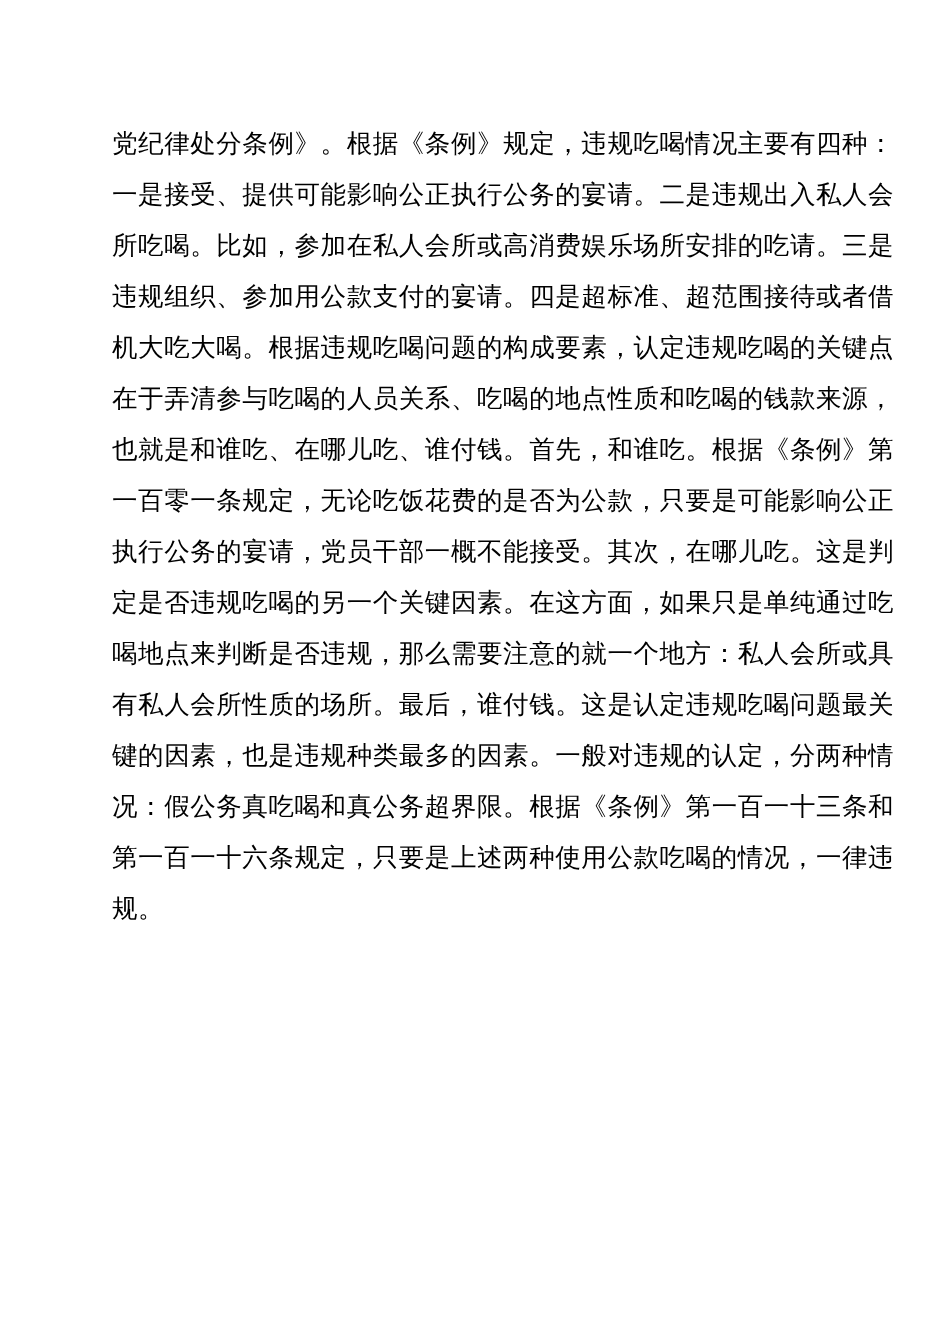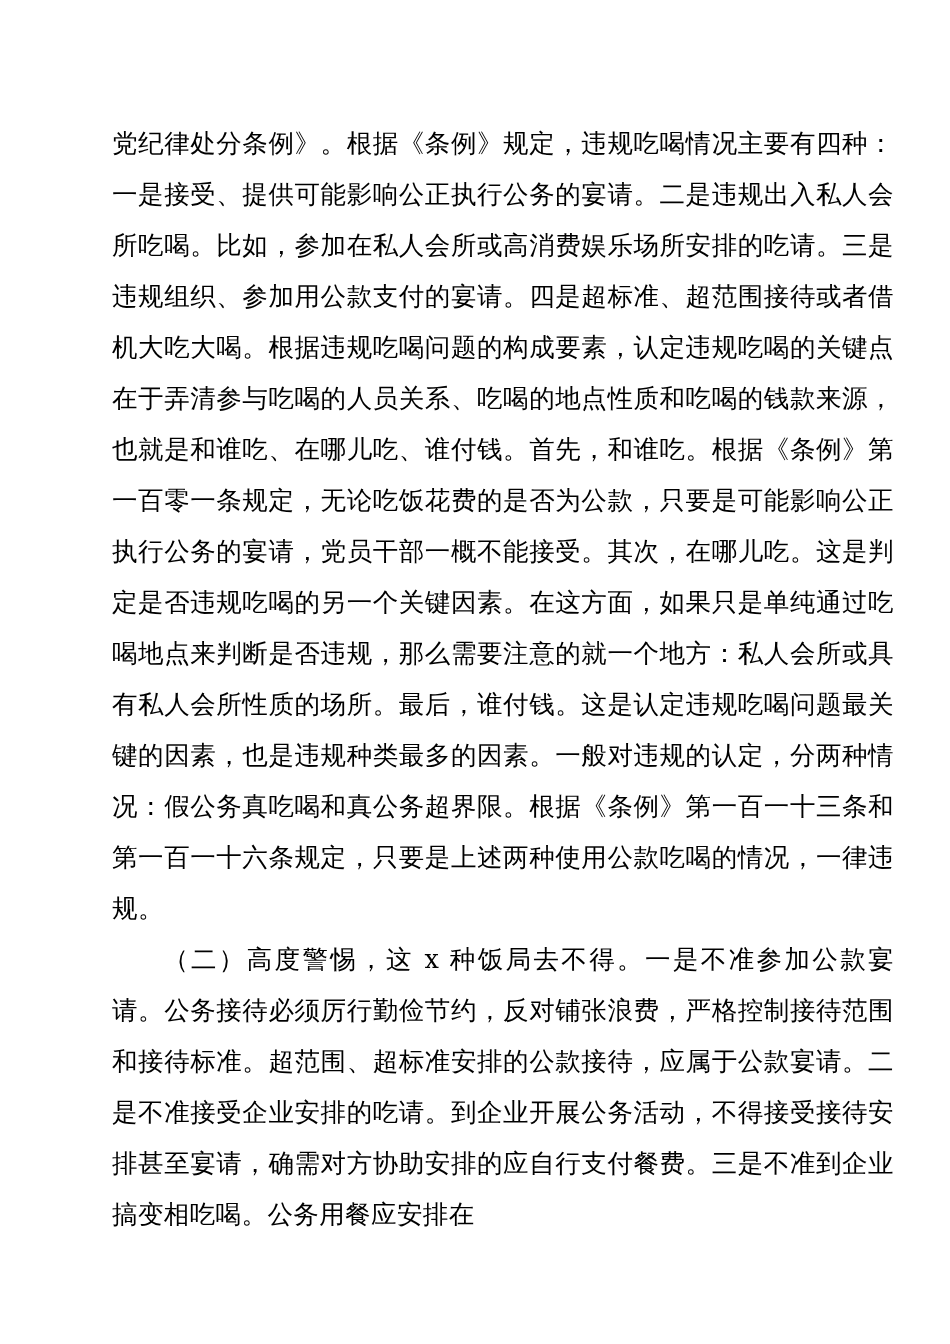--- a/index.html
+++ b/index.html
@@ -39,15 +39,14 @@
   .para-indent {
     text-indent: 51px;
   }
 </style>
 </head>
 <body>
 
 <div class="page">
   <div class="doc-body">
     <p class="para">党纪律处分条例》。根据《条例》规定，违规吃喝情况主要有四种：一是接受、提供可能影响公正执行公务的宴请。二是违规出入私人会所吃喝。比如，参加在私人会所或高消费娱乐场所安排的吃请。三是违规组织、参加用公款支付的宴请。四是超标准、超范围接待或者借机大吃大喝。根据违规吃喝问题的构成要素，认定违规吃喝的关键点在于弄清参与吃喝的人员关系、吃喝的地点性质和吃喝的钱款来源，也就是和谁吃、在哪儿吃、谁付钱。首先，和谁吃。根据《条例》第一百零一条规定，无论吃饭花费的是否为公款，只要是可能影响公正执行公务的宴请，党员干部一概不能接受。其次，在哪儿吃。这是判定是否违规吃喝的另一个关键因素。在这方面，如果只是单纯通过吃喝地点来判断是否违规，那么需要注意的就一个地方：私人会所或具有私人会所性质的场所。最后，谁付钱。这是认定违规吃喝问题最关键的因素，也是违规种类最多的因素。一般对违规的认定，分两种情况：假公务真吃喝和真公务超界限。根据《条例》第一百一十三条和第一百一十六条规定，只要是上述两种使用公款吃喝的情况，一律违规。</p>
-    <p class="para para-indent">（二）高度警惕，这 x 种饭局去不得。一是不准参加公款宴请。公务接待必须厉行勤俭节约，反对铺张浪费，严格控制接待范围和接待标准。超范围、超标准安排的公款接待，应属于公款宴请。二是不准接受企业安排的吃请。到企业开展公务活动，不得接受接待安排甚至宴请，确需对方协助安排的应自行支付餐费。三是不准到企业搞变相吃喝。公务用餐应安排在</p>
   </div>
 </div>
 
 </body></html>

